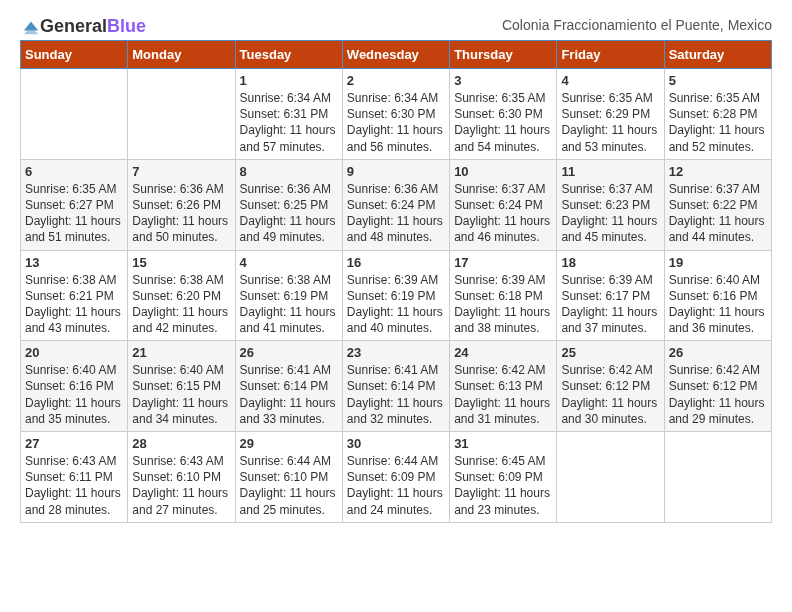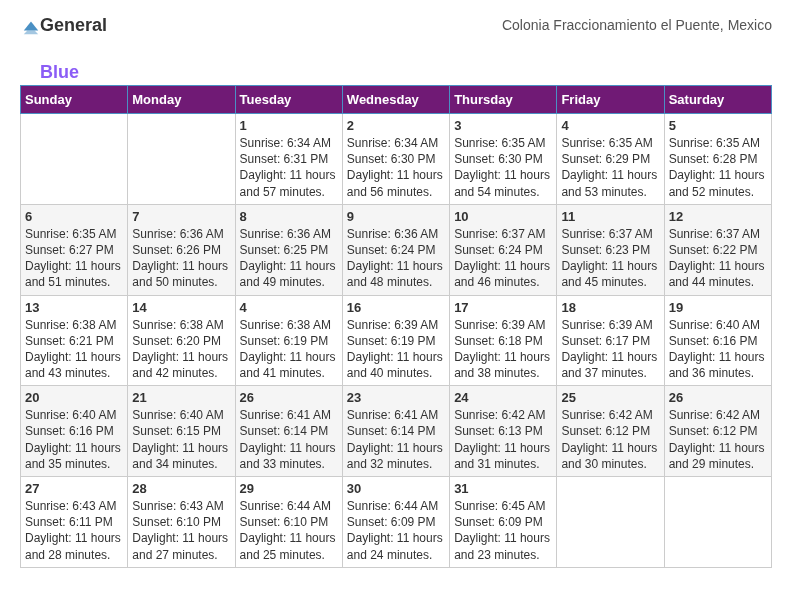--- a/index.html
+++ b/index.html
@@ -16,23 +16,22 @@
       justify-content: space-between;
       margin-bottom: 4px;
     }
     .logo {
       display: flex;
       align-items: center;
       margin-top: 6px;
     }
     .logo-text {
       display: flex;
-      flex-direction: column;
+      flex-direction: row;
       line-height: 1;
-      gap: 29px;
     }
     .logo-general {
       font-size: 18px;
       font-weight: bold;
       color: #333;
     }
     .logo-blue {
       font-size: 18px;
       font-weight: bold;
       color: #8b5cf6;
@@ -57,21 +56,21 @@
       font-size: 14px;
       color: #555;
       margin-top: 7px;
     }
     .calendar {
       width: 100%;
       border-collapse: collapse;
       table-layout: fixed;
     }
     .calendar thead tr th {
-      background-color: #701a75;
+      background-color: #c2410c;
       color: #fff;
       font-size: 13px;
       font-weight: bold;
       padding: 6px 4px;
       text-align: left;
       border: 1px solid #4a90c4;
     }
     .calendar tbody tr td {
       vertical-align: top;
       border: 1px solid #ccc;
@@ -185,21 +184,21 @@
           <span class="day-num">12</span>
           <div class="cell-text">Sunrise: 6:37 AM<br>Sunset: 6:22 PM<br>Daylight: 11 hours and 44 minutes.</div>
         </td>
       </tr>
       <tr>
         <td>
           <span class="day-num">13</span>
           <div class="cell-text">Sunrise: 6:38 AM<br>Sunset: 6:21 PM<br>Daylight: 11 hours and 43 minutes.</div>
         </td>
         <td>
-          <span class="day-num">14</span>
+          <span class="day-num">15</span>
           <div class="cell-text">Sunrise: 6:38 AM<br>Sunset: 6:20 PM<br>Daylight: 11 hours and 42 minutes.</div>
         </td>
         <td>
           <span class="day-num">4</span>
           <div class="cell-text">Sunrise: 6:38 AM<br>Sunset: 6:19 PM<br>Daylight: 11 hours and 41 minutes.</div>
         </td>
         <td>
           <span class="day-num">16</span>
           <div class="cell-text">Sunrise: 6:39 AM<br>Sunset: 6:19 PM<br>Daylight: 11 hours and 40 minutes.</div>
         </td>

